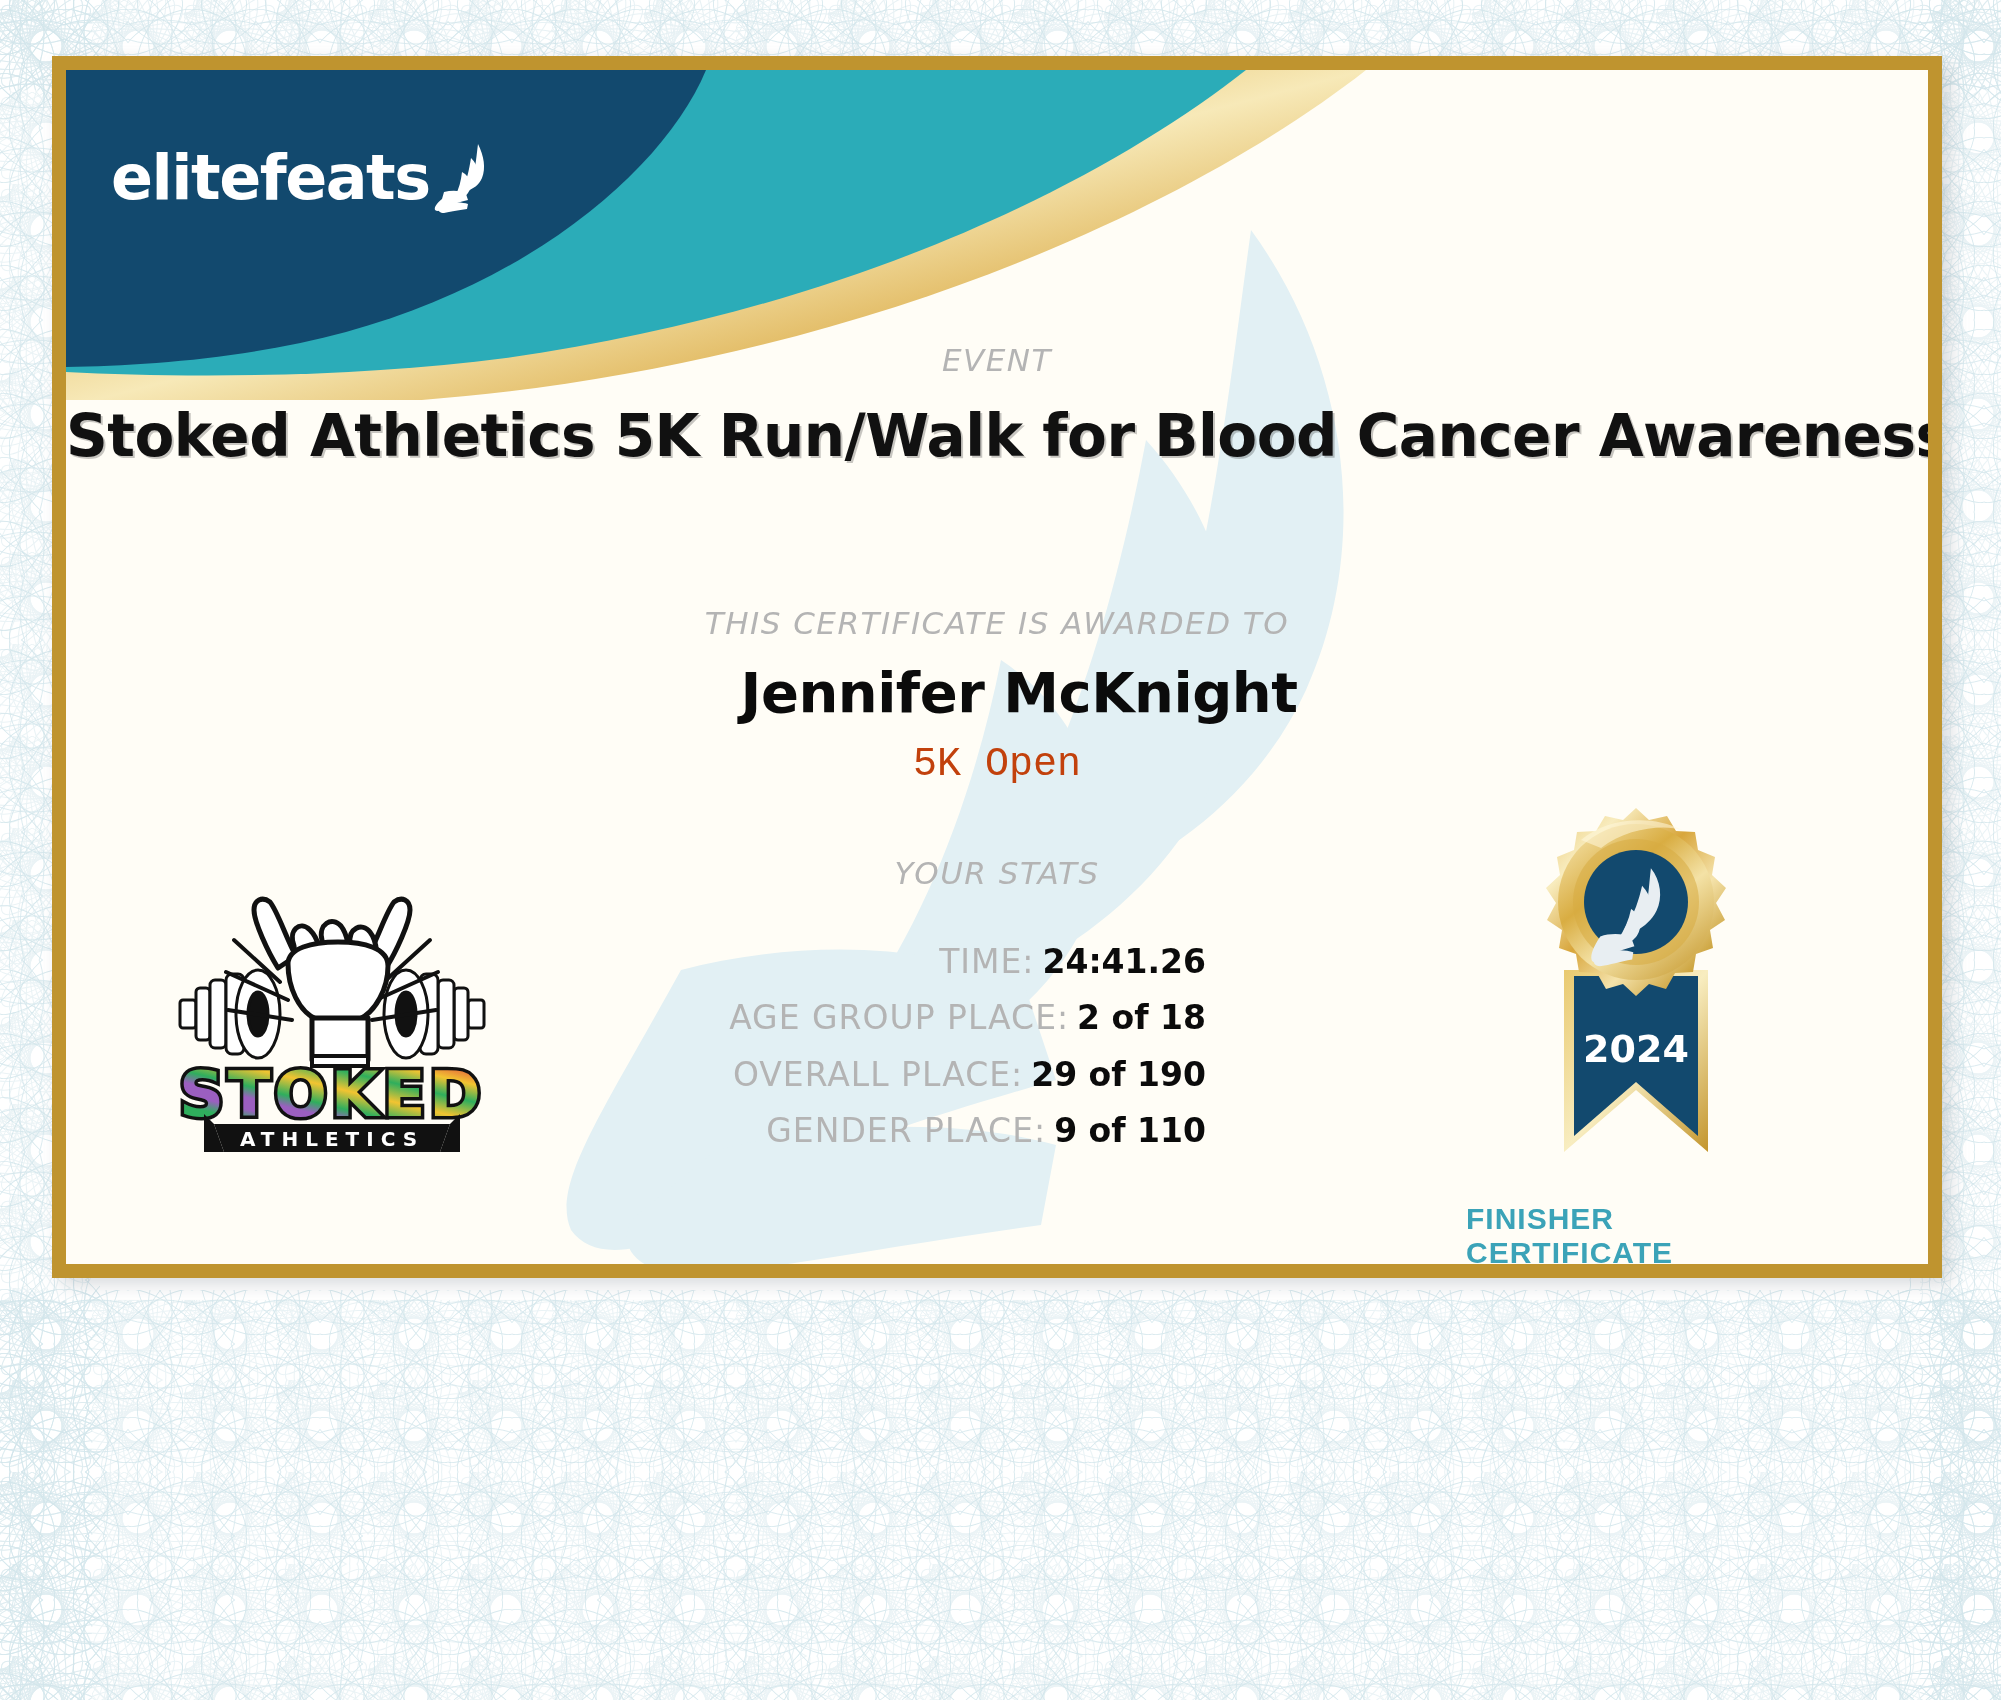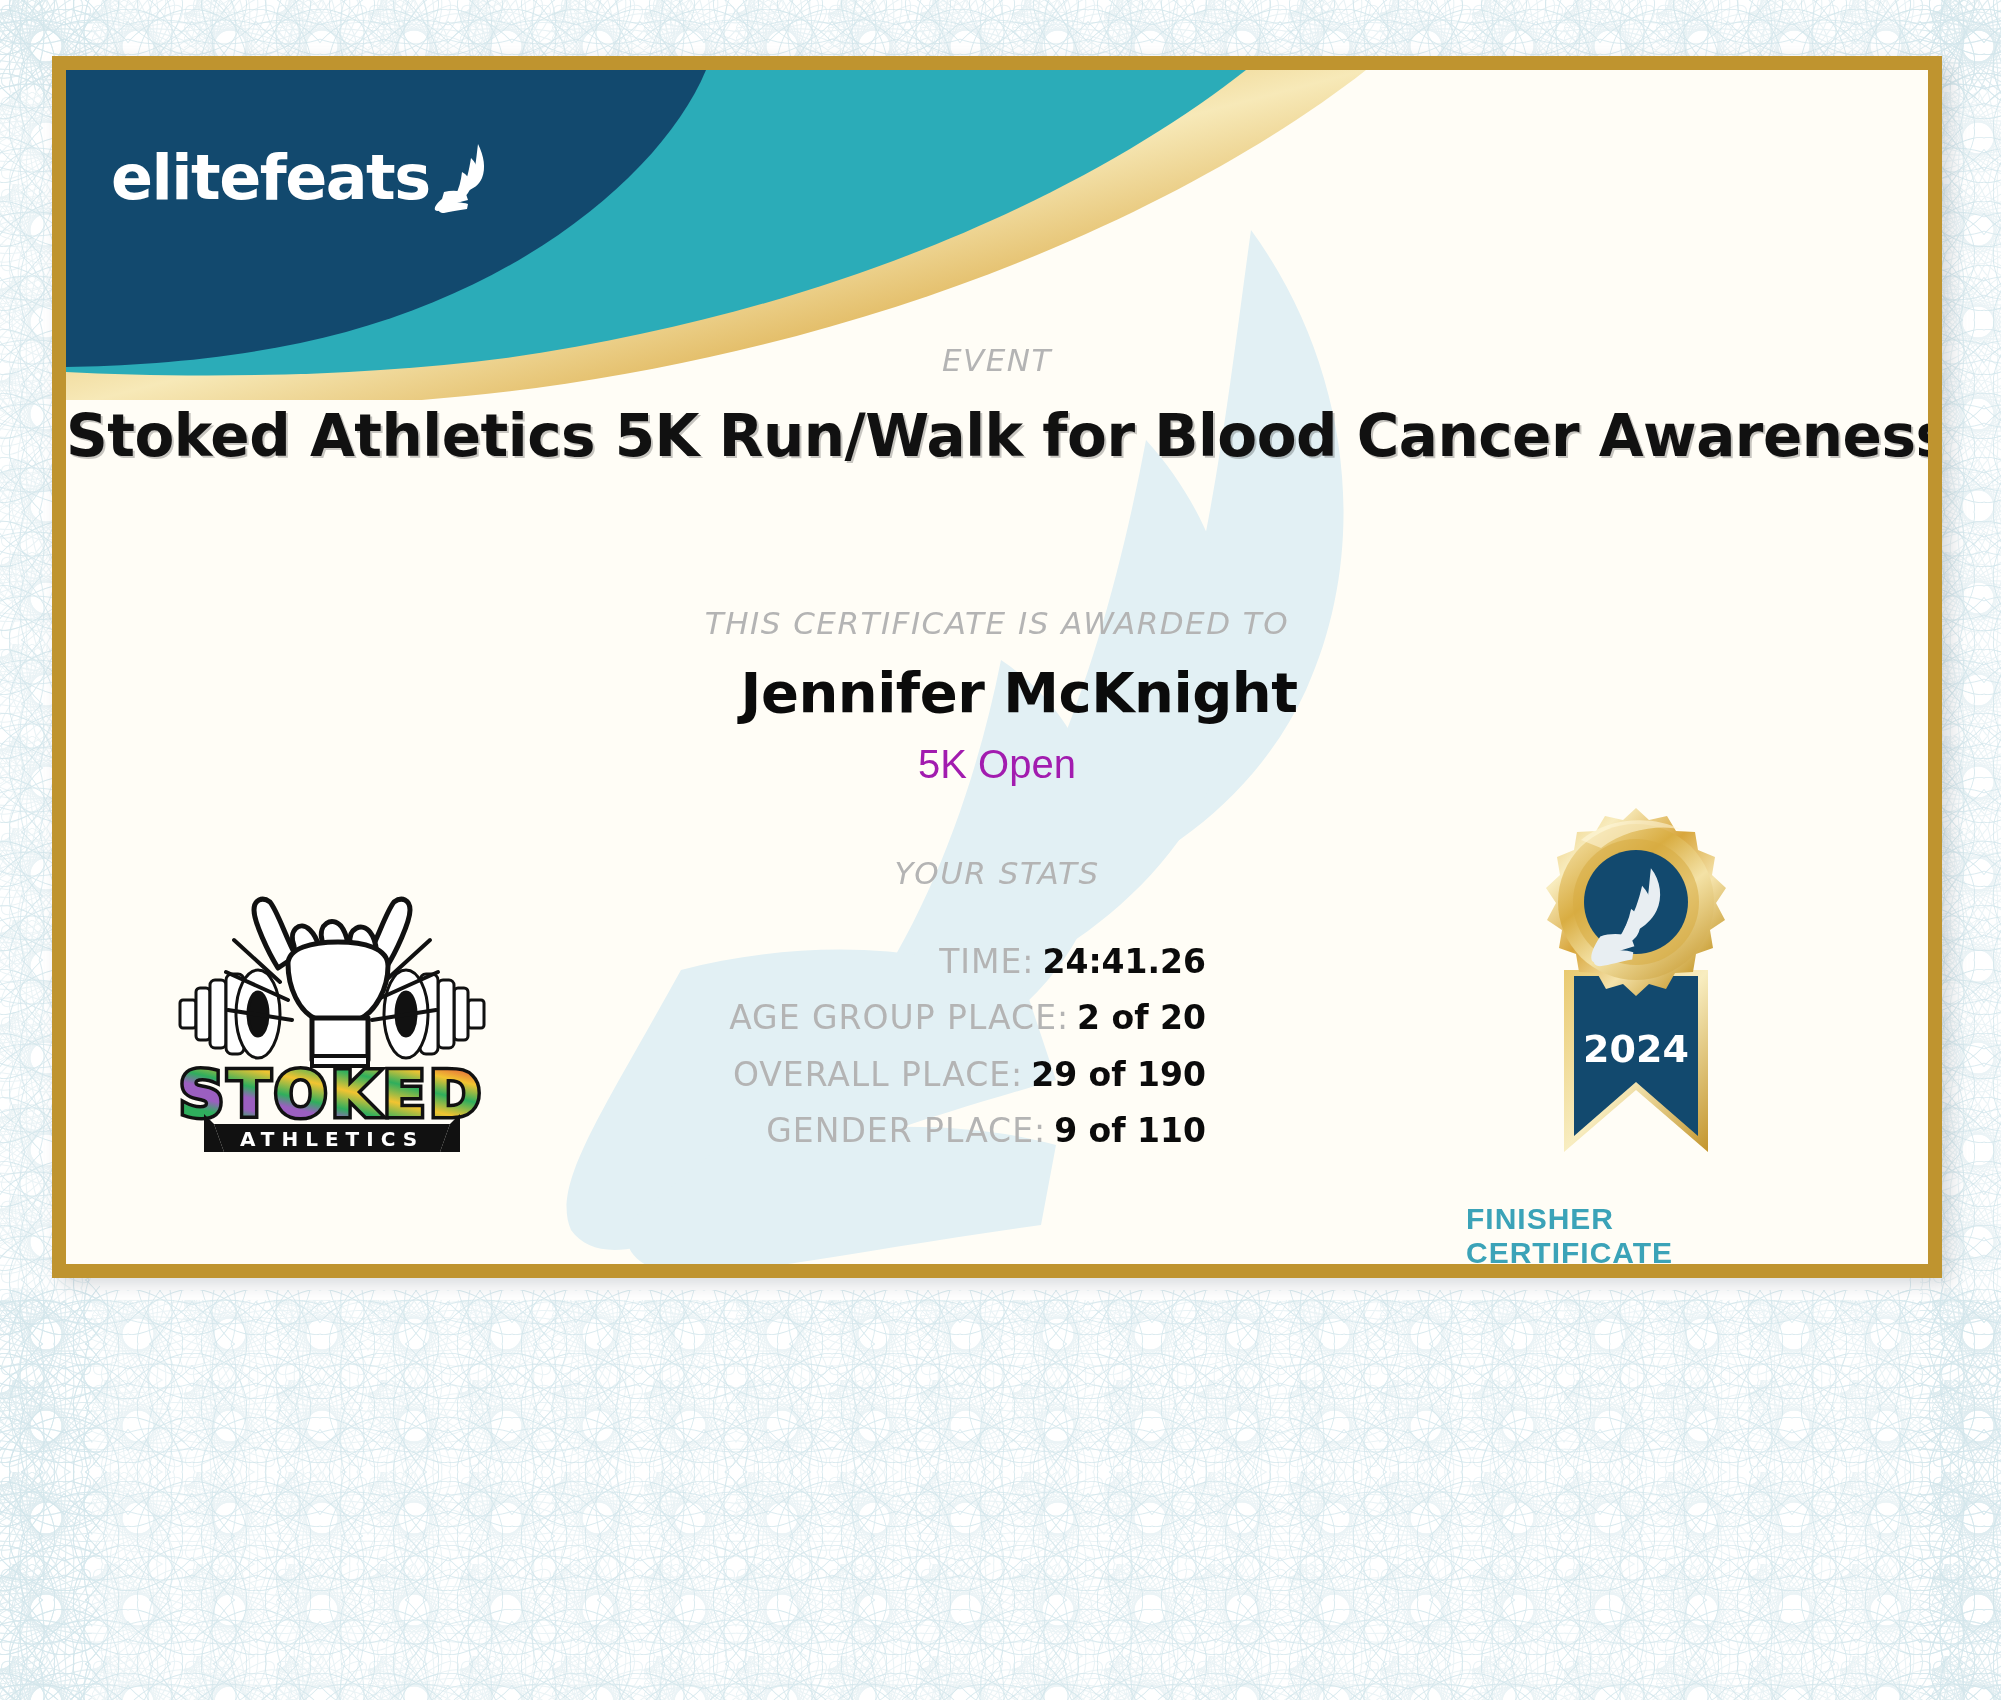--- a/index.html
+++ b/index.html
@@ -155,24 +155,24 @@
     font-size: 56px;
     color: #0b0b0b;
     letter-spacing: -0.5px;
     padding-left: 44px;
   }
   .division {
     position: absolute;
     left: 0; right: 0;
     top: 672px;
     text-align: center;
-    font-family: Liberation Sans, sans-serif;
+    font-family: Liberation Mono, monospace;
     font-weight: 400;
     font-size: 40px;
-    color: #a21caf;
+    color: #c2410c;
   }
 
   .stats-label {
     position: absolute;
     left: 0; right: 0;
     top: 785px;
     text-align: center;
     font-size: 31px;
   }
 
@@ -354,21 +354,21 @@
         <div class="recipient-name">Jennifer McKnight</div>
         <div class="division">5K Open</div>
 
         <div class="stats-label label-soft">YOUR STATS</div>
 
         <div class="stats-list">
           <div class="stat-row">
             <span class="stat-key">TIME:</span><span class="stat-val">24:41.26</span>
           </div>
           <div class="stat-row">
-            <span class="stat-key">AGE GROUP PLACE:</span><span class="stat-val">2 of 20</span>
+            <span class="stat-key">AGE GROUP PLACE:</span><span class="stat-val">2 of 18</span>
           </div>
           <div class="stat-row">
             <span class="stat-key">OVERALL PLACE:</span><span class="stat-val">29 of 190</span>
           </div>
           <div class="stat-row">
             <span class="stat-key">GENDER PLACE:</span><span class="stat-val">9 of 110</span>
           </div>
         </div>
 
         <div class="stoked-logo">

